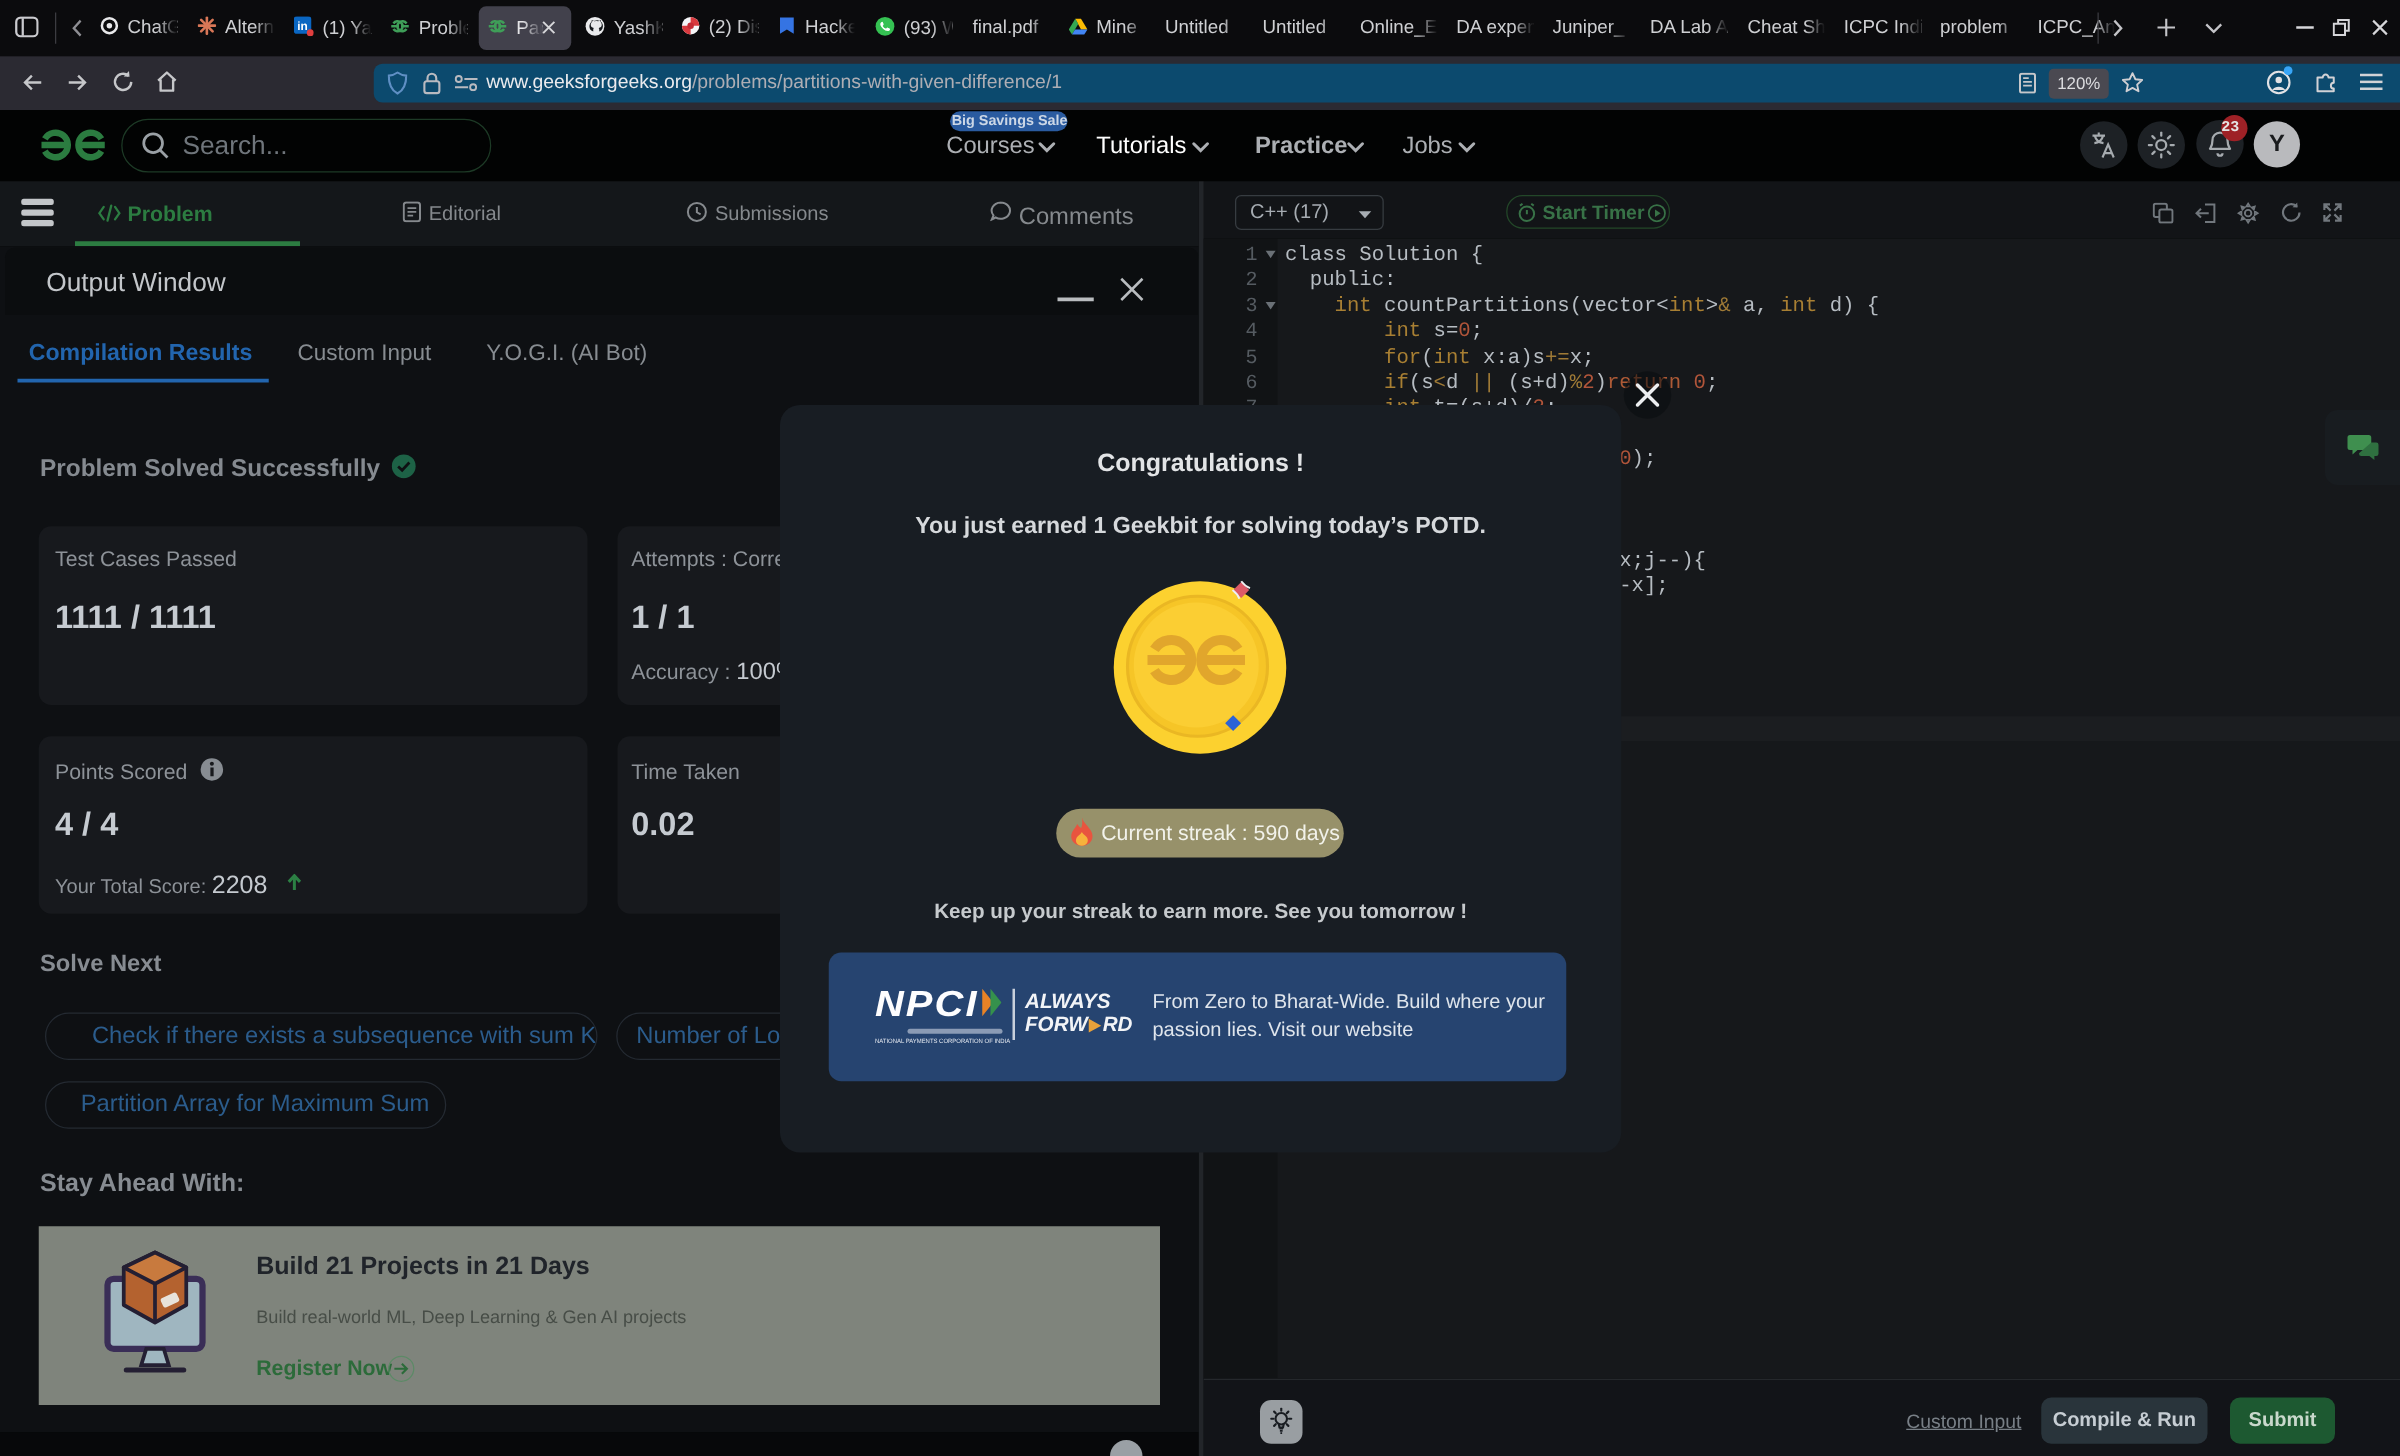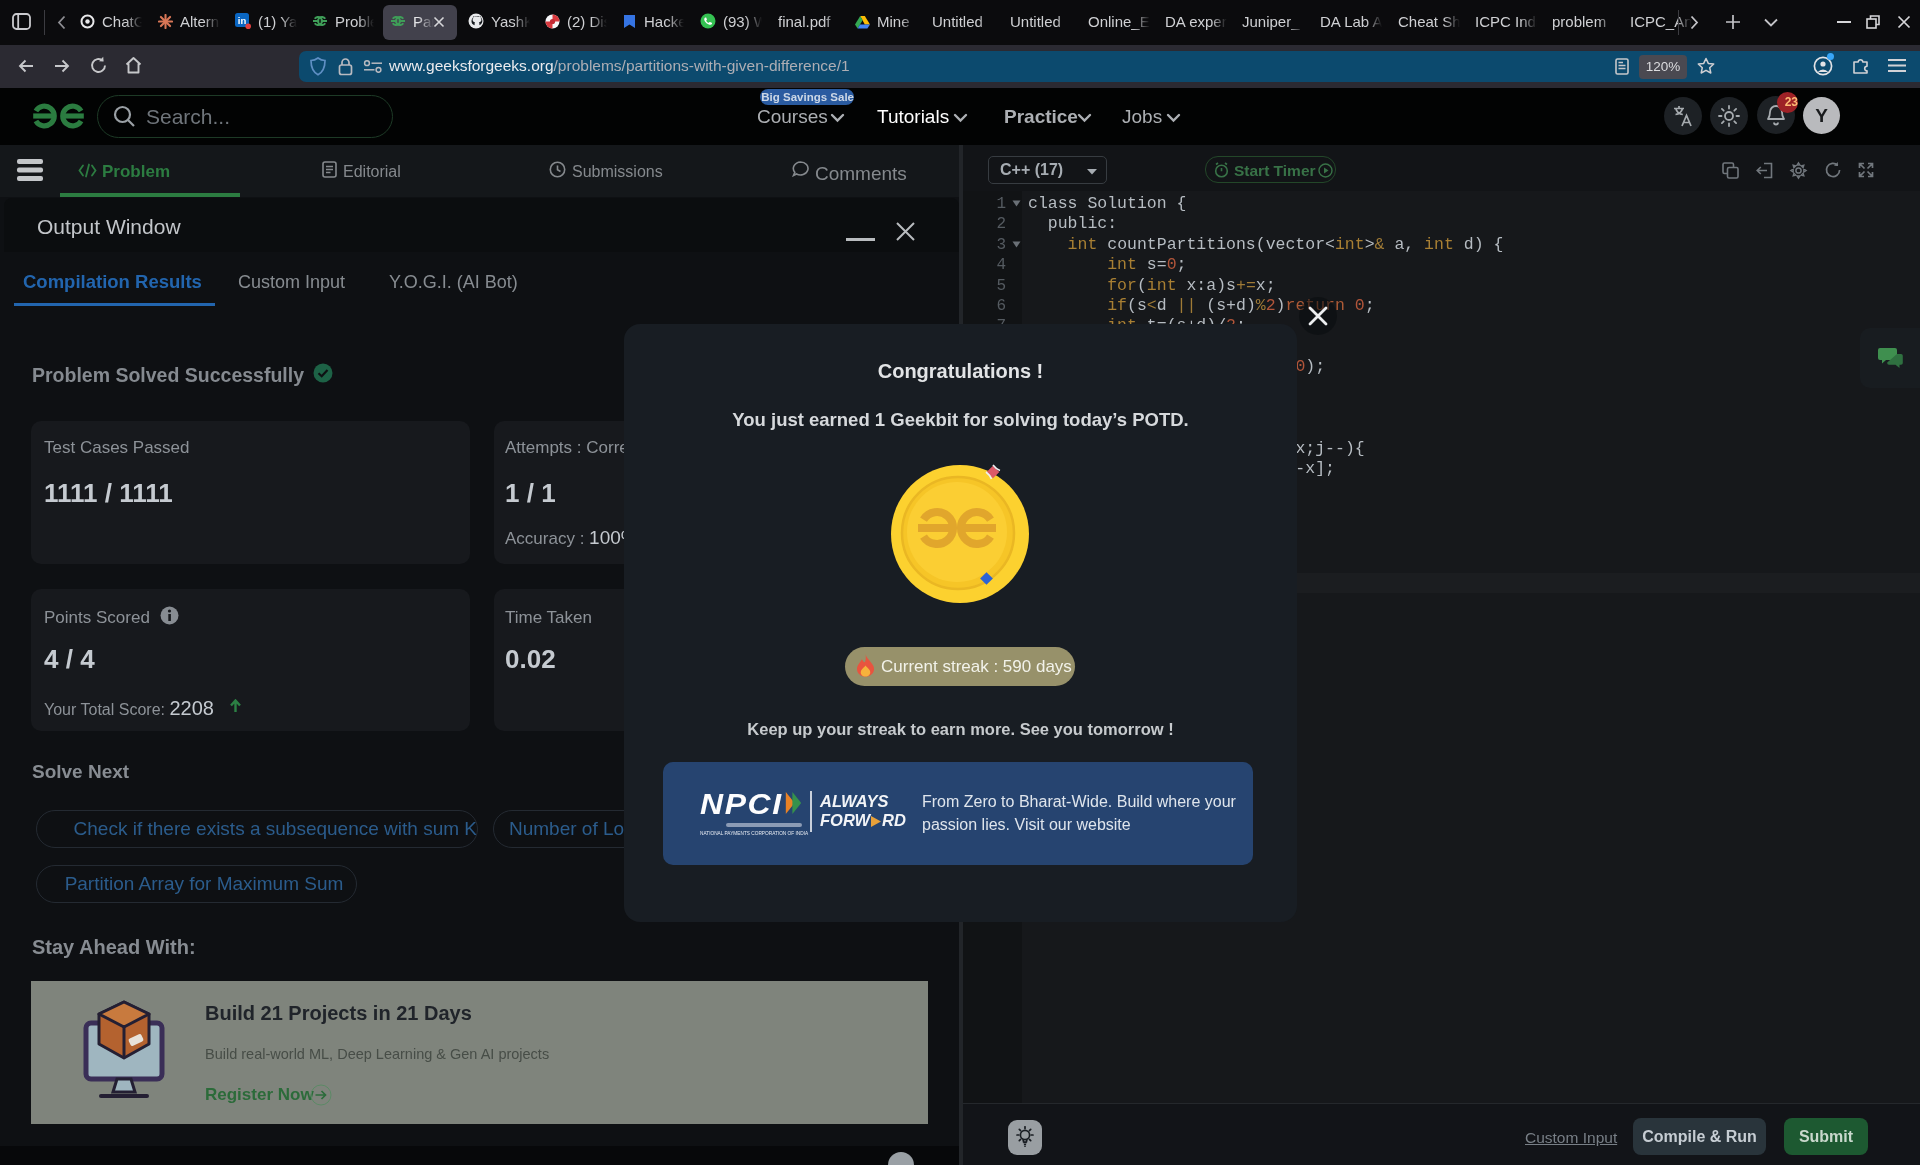--- a/index.html
+++ b/index.html
@@ -250,21 +250,21 @@
           <line x1="16.3" y1="5.7" x2="18.1" y2="3.9"></line>
         </g>
       </svg>
   </div>
   <div class="abs" style="left:1757px;top:96px;width:38px;height:38px;border-radius:50%;background:#1d2125;">
     <svg class="abs" style="left:9px;top:8px" width="20" height="22" viewBox="0 0 20 22">
         <path d="M10 2 a6 6 0 0 1 6 6 c0 4.5 1.5 6 2 7 H2 c.5-1 2-2.5 2-7 a6 6 0 0 1 6-6 Z" fill="none" stroke="#a6abaf" stroke-width="1.8" stroke-linejoin="round"></path>
         <path d="M8 18.5 a2 2 0 0 0 4 0" fill="none" stroke="#a6abaf" stroke-width="1.8"></path>
       </svg>
   </div>
-  <div class="abs" style="left:1777px;top:92px;width:21px;height:21px;border-radius:50%;background:#9e2126;color:#fdba74;font-size:12px;font-weight:bold;text-align:right;line-height:21px;">23</div>
+  <div class="abs" style="left:1777px;top:92px;width:21px;height:21px;border-radius:50%;background:#9e2126;color:#e5e5e5;font-size:12px;font-weight:bold;text-align:left;line-height:21px;font-family:Liberation Mono, monospace;">23</div>
   <div class="abs" style="left:1803px;top:97px;width:37px;height:37px;border-radius:50%;background:#b9babd;color:#191b1d;font-size:19px;font-weight:bold;text-align:center;line-height:37px;">Y</div>
 </div>
 <div class="abs" id="probstrip"></div>
 <div id="probstrip-c">
   <div class="abs" style="left:17px;top:159px;width:26px;height:4.5px;background:#c3c6c9;border-radius:2px;box-shadow:0 8.5px #c3c6c9, 0 17px #c3c6c9"></div>
   <svg class="abs" style="left:78px;top:163px" width="19" height="15" viewBox="0 0 19 15">
       <g stroke="#2c7c41" stroke-width="1.8" fill="none" stroke-linecap="round">
         <path d="M5 2.5 L1.5 7.5 L5 12.5 M14 2.5 L17.5 7.5 L14 12.5 M11 1.5 L8 13.5"></path>
       </g>
     </svg>
@@ -281,21 +281,21 @@
     </svg>
   <div class="abs" style="left:572px;top:163px;font-size:16px;color:#85898d;">Submissions</div>
   <svg class="abs" style="left:792px;top:161px" width="17" height="16" viewBox="0 0 17 16">
       <path d="M8.5 1 a7.5 6.5 0 1 1 -4 12 L1.5 14.5 L2.8 11.3 A 7.5 6.5 0 0 1 8.5 1 Z" fill="none" stroke="#85898d" stroke-width="1.6"></path>
     </svg>
   <div class="abs" style="left:815px;top:163px;font-size:19px;color:#85898d;">Comments</div>
 </div>
 <div class="abs" id="edtoolbar"></div>
 <div id="edtoolbar-c">
   <div class="abs" style="left:988px;top:156px;width:119px;height:28px;border:1px solid #373c41;border-radius:5px;">
-    <div class="abs" style="left:11px;top:4px;font-size:16px;color:#a6acb2;font-weight:bold;">C++ (17)</div>
+    <div class="abs" style="left:11px;top:4px;font-size:16px;color:#a6acb2;">C++ (17)</div>
     <svg class="abs" style="left:97px;top:11px" width="12" height="8" viewBox="0 0 12 8">
         <path d="M1 1 L6 6.5 L11 1" fill="#a6acb2"></path>
       </svg>
   </div>
   <div class="abs" style="left:1205px;top:156px;width:131px;height:27px;border:1px solid #234729;border-radius:13px;">
     <svg class="abs" style="left:8px;top:5px" width="15" height="16" viewBox="0 0 15 16">
         <circle cx="7.5" cy="9" r="5.8" fill="none" stroke="#387247" stroke-width="1.6"></circle>
         <path d="M7.5 6 V9.3 M2 2.5 L4 1 M13 2.5 L11 1" stroke="#387247" stroke-width="1.6" fill="none"></path>
       </svg>
     <div class="abs" style="left:28px;top:4.5px;font-size:15.5px;font-weight:bold;color:#387247;">Start Timer</div>

